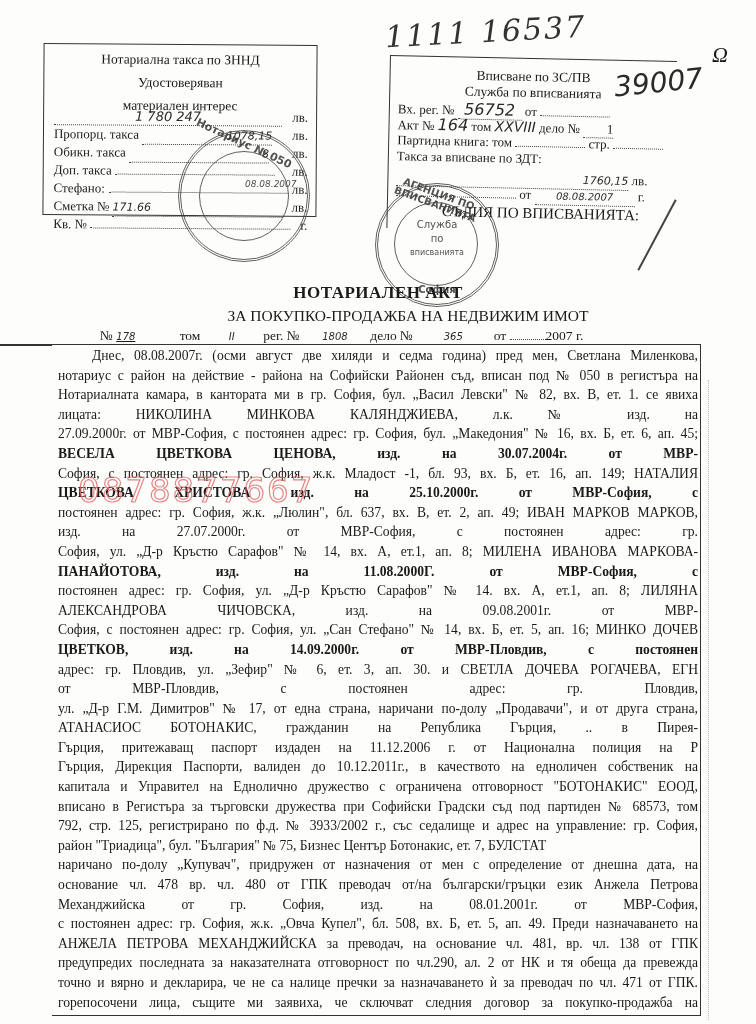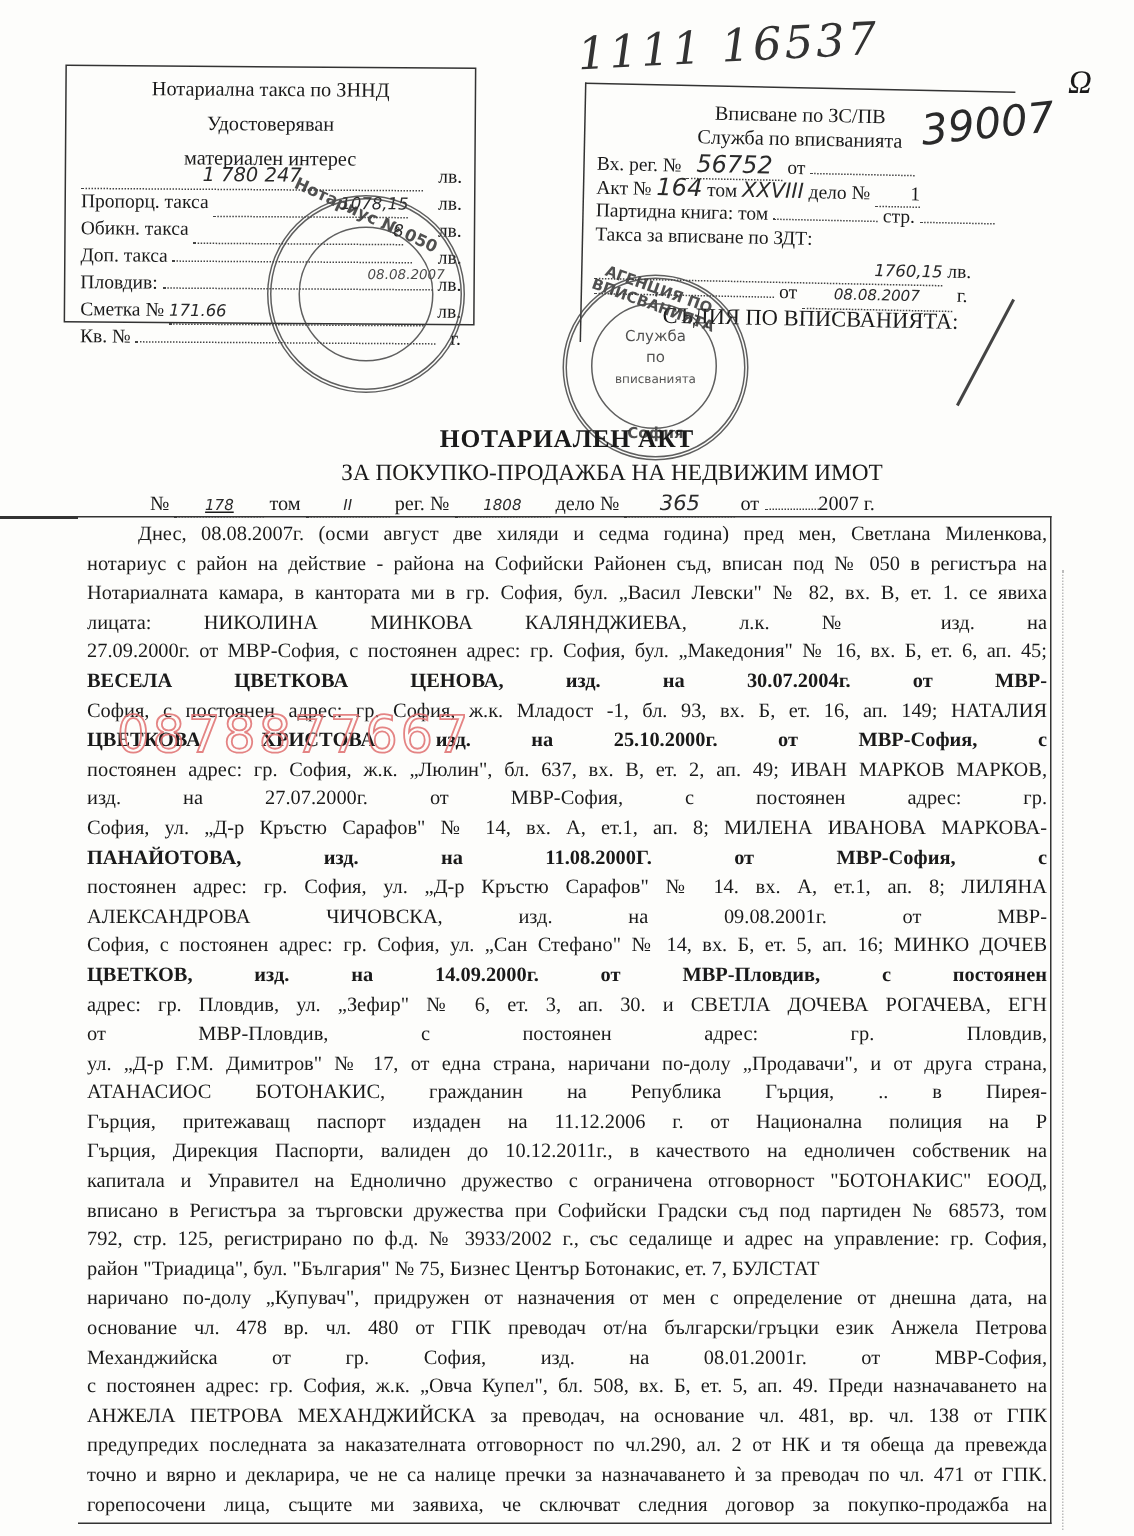--- a/index.html
+++ b/index.html
@@ -80,21 +80,21 @@
     <span>Обикн. такса</span>
     <span class="dots" style="width:140px;text-align:right;"><span class="hand" style="font-size:11px">8</span></span>
     <span class="unit">лв.</span>
   </div>
   <div class="row" style="top:117px;">
     <span>Доп. такса</span>
     <span class="dots" style="width:160px;"></span>
     <span class="unit">лв.</span>
   </div>
   <div class="row" style="top:135px;">
-    <span>Пловдив:</span>
+    <span>Стефано:</span>
     <span class="dots" style="width:180px;"></span>
     <span class="unit">лв.</span>
   </div>
   <div class="row" style="top:153px;">
     <span>Сметка №</span>
     <span class="dots" style="width:170px;"><span class="hand" style="font-size:11px">171.66</span></span>
     <span class="unit">лв.</span>
   </div>
   <div class="row" style="top:171px;">
     <span>Кв. №</span>
@@ -159,27 +159,27 @@
     <div style="font-size:8px">вписванията</div>
   </div>
   <div class="abs" style="left:0;top:98px;width:118px;font-size:10px;">София</div>
 </div>
 
 <div class="abs title doc-title">НОТАРИАЛЕН АКТ</div>
 <div class="abs title doc-sub">ЗА ПОКУПКО-ПРОДАЖБА НА НЕДВИЖИМ ИМОТ</div>
 
 <div class="abs reg-line">
   <span>№</span>
-  <span class="dots" style="width:60px;text-align:center;text-decoration:underline;"><span class="hand" style="font-size:10px">178</span></span>
+  <span class="dots" style="width:60px;text-align:left;text-decoration:underline;"><span class="hand" style="font-size:10px">178</span></span>
   <span>том</span>
   <span class="dots" style="width:56px;text-align:center;"><span class="hand" style="font-size:10px">II</span></span>
   <span>рег. №</span>
   <span class="dots" style="width:64px;text-align:center;"><span class="hand" style="font-size:10px">1808</span></span>
   <span>дело №</span>
-  <span class="dots" style="width:74px;text-align:center;"><span class="hand" style="font-size:14px">365</span></span>
+  <span class="dots" style="width:74px;text-align:center;"><span class="hand" style="font-size:10px">365</span></span>
   <span>от</span>
   <span class="dots" style="width:36px;"></span><span>2007 г.</span>
 </div>
 
 <div class="abs body-box"></div>
 <div class="abs" style="left:0;top:344px;width:52px;height:1.5px;background:#333;"></div>
 <div class="abs right-shadow"></div>
 
 <div class="abs body-text">
   <span class="ln" style="padding-left:34px;">Днес, 08.08.2007г. (осми август две хиляди и седма година) пред мен, Светлана Миленкова,</span>

